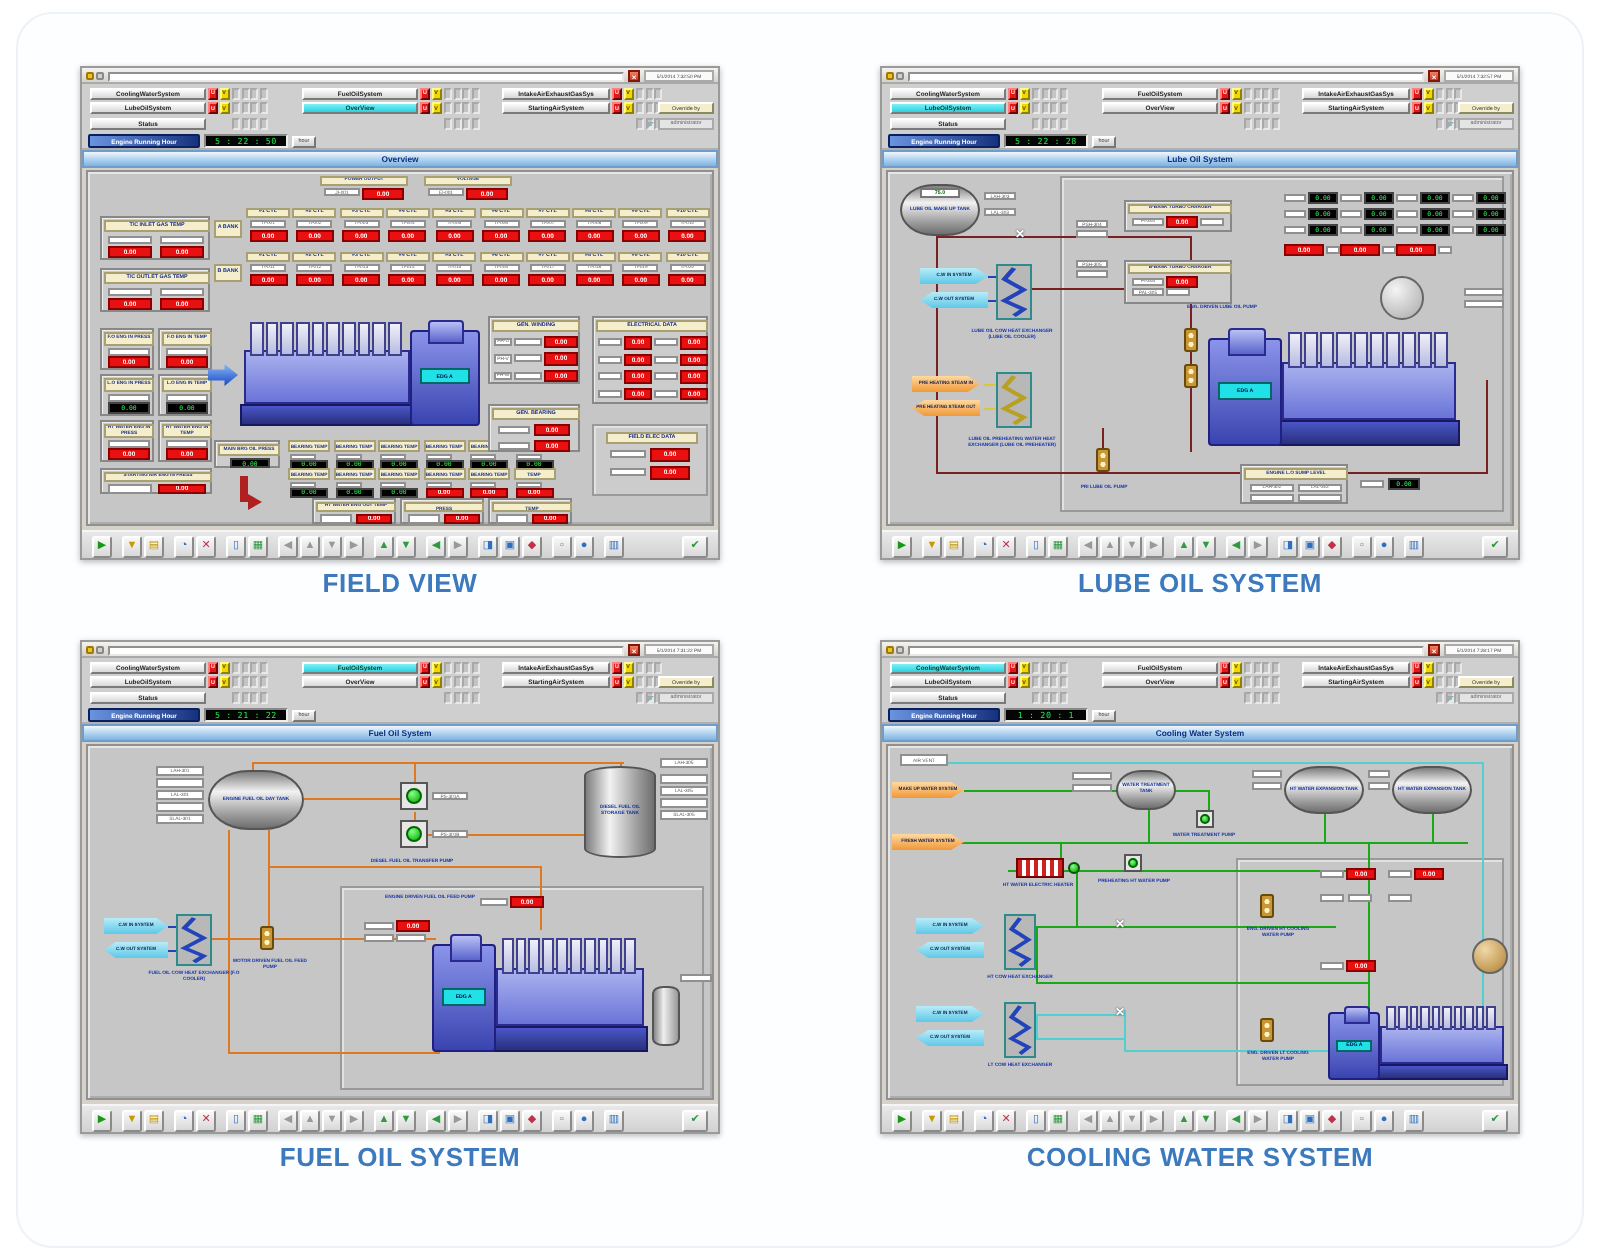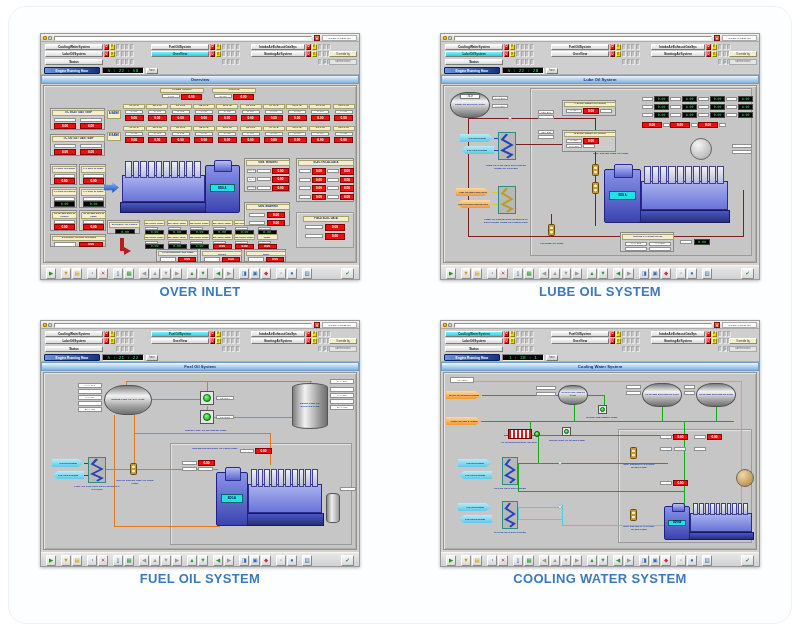--- a/index.html
+++ b/index.html
@@ -1163,17 +1163,17 @@
           <div class="tg t5" style="color: rgb(47, 111, 192);">●</div>
         </div>
         <div class="tbtn abs" style="left: 261px; top: 2px; width: 10px; height: 11px;">
           <div class="tg t5" style="color: rgb(47, 111, 192);">▥</div>
         </div>
         <div class="tbtn abs" style="left: 300px; top: 2px; width: 13px; height: 11px;">
           <div class="tg t5" style="color: rgb(47, 154, 64);">✔</div>
         </div>
       </div>
     </div>
-  <div class="caption" style="left:40px;top:284px">OVER INLET</div>
+  <div class="caption" style="left:40px;top:284px">FIELD VIEW</div>
   <div class="caption" style="left:440px;top:284px">LUBE OIL SYSTEM</div>
   <div class="caption" style="left:40px;top:571px">FUEL OIL SYSTEM</div>
   <div class="caption" style="left:440px;top:571px">COOLING WATER SYSTEM</div>
 </div>
 
 </body></html>

